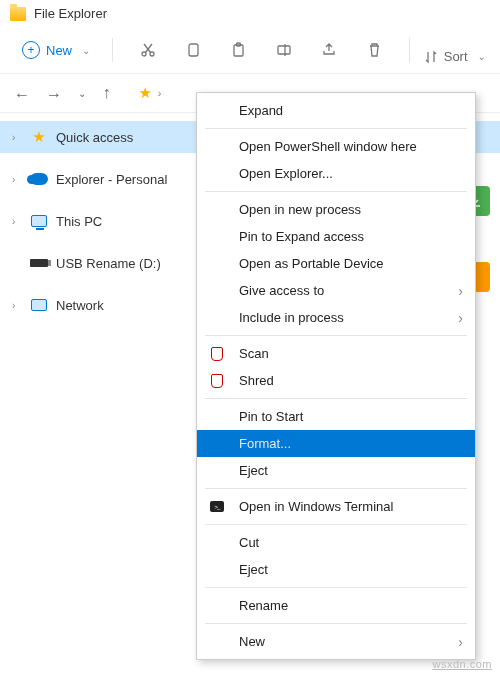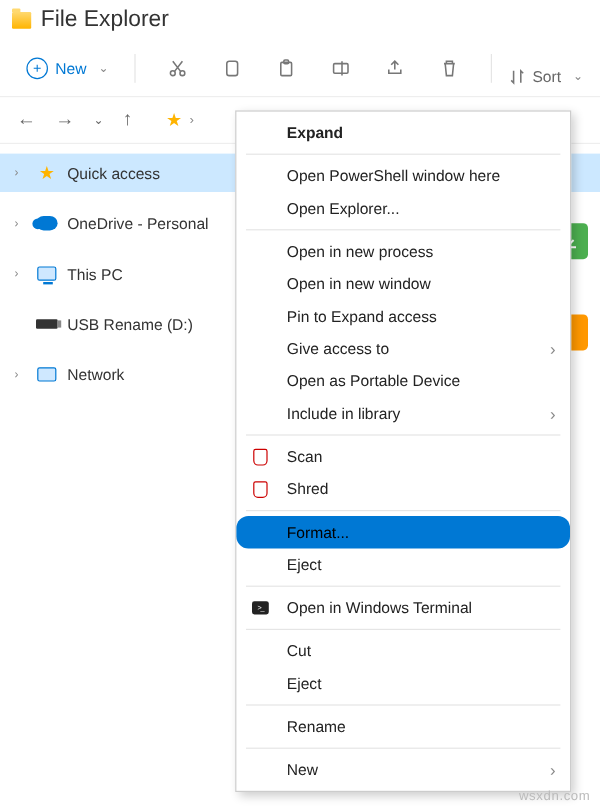--- a/index.html
+++ b/index.html
@@ -1,21 +1,21 @@
 <!DOCTYPE html>
 <html><head>
   <meta charset="utf-8">
   <style>
     * { box-sizing: border-box; margin: 0; padding: 0; font-family: 'Segoe UI', sans-serif; }
     body { width: 500px; height: 676px; background: #fff; overflow: hidden; font-size: 13px; color: #333; position: relative; }
     
     .title-bar { display: flex; align-items: center; padding: 6px 10px; gap: 8px; }
     .folder-icon-sm { width: 16px; height: 14px; background: linear-gradient(#ffd970, #ffb400); border-radius: 1px; position: relative; }
     .folder-icon-sm::before { content:''; position:absolute; top:-3px; left:0; width:7px; height:3px; background:#ffd970; border-radius:1px 1px 0 0; }
-    .title-text { font-size: 19px; color: #333; }
+    .title-text { font-size: 13px; color: #333; }
     
     .toolbar { display: flex; align-items: center; padding: 8px 14px; gap: 4px; border-bottom: 1px solid #eee; }
     .new-btn { display: flex; align-items: center; gap: 6px; color: #0078d4; padding: 6px 8px; border-radius: 4px; cursor: pointer; }
     .plus-circle { width: 18px; height: 18px; border: 1.3px solid #0078d4; border-radius: 50%; display:flex; align-items:center; justify-content:center; font-size:12px; line-height:1; }
     .chev-down { font-size: 10px; color: #888; margin-left: 4px; }
     .divider-v { width: 1px; height: 24px; background: #e5e5e5; margin: 0 10px; }
     .tool-icon { width: 20px; height: 20px; display:flex; align-items:center; justify-content:center; color:#777; cursor:pointer; margin: 0 12px; }
     .sort-btn { display:flex; align-items:center; gap:6px; color:#666; cursor:pointer;margin-top:13px; }
     
     .navbar { display:flex; align-items:center; padding: 10px 14px; gap: 16px; border-bottom: 1px solid #eee; }
@@ -31,34 +31,34 @@
     .onedrive { width:18px; height:12px; border-radius:50%/70%; background:#0078d4; position:relative; }
     .onedrive::before{content:'';position:absolute;left:-3px;top:2px;width:9px;height:9px;background:#0078d4;border-radius:50%;}
     .thispc { width:16px; height:12px; border:1.3px solid #0078d4; background:#cfe8ff; border-radius:2px; position:relative; }
     .thispc::after{content:'';position:absolute;bottom:-4px;left:4px;width:8px;height:2px;background:#0078d4;}
     .usb { width:18px; height:8px; background:#333; border-radius:1px; position:relative; }
     .usb::after{content:'';position:absolute;right:-3px;top:1px;width:3px;height:6px;background:#888;}
     .netw { width:16px; height:12px; border:1.3px solid #0078d4; background:#cfe8ff; border-radius:2px; }
     
     .context-menu { position:absolute; left:196px; top:92px; width:280px; background:#fff; border:1px solid #ccc; box-shadow:3px 3px 8px rgba(0,0,0,0.2); padding:4px 0; }
     .cm-item { display:flex; align-items:center; padding: 6px 14px 6px 42px; font-size:13px; color:#222; cursor:pointer; position:relative; }
-    .cm-item.bold { font-weight:700; }
-    .cm-item.hover { background:#0078d4; color:#000000;border-radius:10px; }
+    .cm-item.bold { font-weight:400; }
+    .cm-item.hover { background:#0078d4; color:#e5e5e5; }
     .cm-sub::after { content:'›'; position:absolute; right:12px; color:#888; font-size:14px; }
     .cm-sep { height:1px; background:#e5e5e5; margin:4px 8px; }
     .cm-ic { position:absolute; left:12px; width:16px; height:16px; display:flex; align-items:center; justify-content:center; }
     .mcafee { width:12px; height:14px; border:1.5px solid #c00; border-radius:2px 2px 4px 4px; }
     .terminal { width:14px; height:11px; background:#222; border-radius:2px; display:flex; align-items:center; justify-content:center; }
     .terminal::after{content:'>_'; color:#fff; font-size:6px; letter-spacing:-1px;}
     
     .bg-btn { position:absolute; right:10px; width:30px; height:30px; border-radius:4px; display:flex; align-items:center; justify-content:center; color:#fff; }
     .bg-green { top:186px; background:#4caf50; }
     .bg-orange { top:262px; background:#ff9800; }
     
-    .watermark { position:absolute; bottom:6px; right:8px; font-size:11px; color:#bbb; letter-spacing:0.5px; }
+    .watermark { position:absolute; bottom:6px; right:8px; font-size:11px; color:#bbb; letter-spacing:0.5px;text-decoration:underline; }
   </style>
 </head>
 <body>
 
 <div class="title-bar">
   <div class="folder-icon-sm"></div>
   <span class="title-text">File Explorer</span>
 </div>
 
 <div class="toolbar">
@@ -128,21 +128,21 @@
     <span class="expander">›</span>
     <span class="ic star">★</span>
     <span>Quick access</span>
   </div>
   <div style="height:10px"></div>
   <div class="tree-item">
     <span class="expander">›</span>
     <span class="ic">
         <span class="onedrive"></span>
       </span>
-    <span>OneDrive - Personal</span>
+    <span>Explorer - Personal</span>
   </div>
   <div style="height:10px"></div>
   <div class="tree-item">
     <span class="expander">›</span>
     <span class="ic">
         <span class="thispc"></span>
       </span>
     <span>This PC</span>
   </div>
   <div style="height:10px"></div>
@@ -179,48 +179,48 @@
       <span>Open PowerShell window here</span>
     </div>
   <div class="cm-item">
       <span>Open Explorer...</span>
     </div>
   <div class="cm-sep"></div>
   <div class="cm-item">
       <span>Open in new process</span>
     </div>
   <div class="cm-item">
-      <span>Open in new window</span>
-    </div>
-  <div class="cm-item">
       <span>Pin to Expand access</span>
+    </div>
+  <div class="cm-item">
+      <span>Open as Portable Device</span>
     </div>
   <div class="cm-item cm-sub">
       <span>Give access to</span>
     </div>
-  <div class="cm-item">
-      <span>Open as Portable Device</span>
-    </div>
   <div class="cm-item cm-sub">
-      <span>Include in library</span>
+      <span>Include in process</span>
     </div>
   <div class="cm-sep"></div>
   <div class="cm-item">
       <span class="cm-ic">
         <span class="mcafee"></span>
       </span>
       <span>Scan</span>
     </div>
   <div class="cm-item">
       <span class="cm-ic">
         <span class="mcafee"></span>
       </span>
       <span>Shred</span>
     </div>
   <div class="cm-sep"></div>
+  <div class="cm-item">
+      <span>Pin to Start</span>
+    </div>
   <div class="cm-item hover">
       <span>Format...</span>
     </div>
   <div class="cm-item">
       <span>Eject</span>
     </div>
   <div class="cm-sep"></div>
   <div class="cm-item">
       <span class="cm-ic">
         <span class="terminal"></span>

